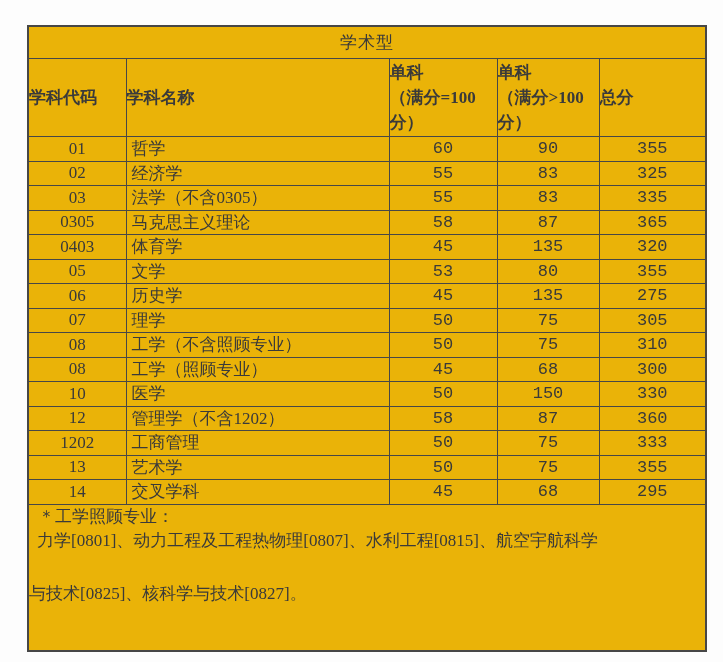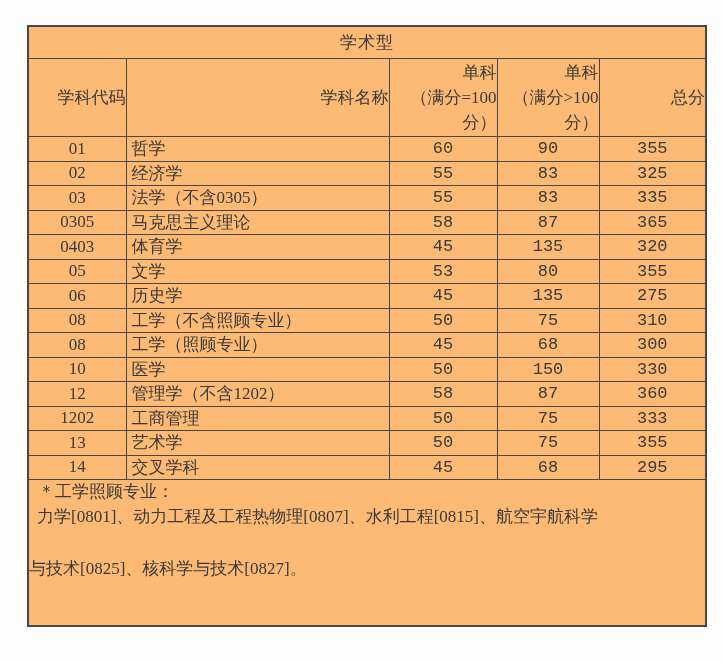--- a/index.html
+++ b/index.html
@@ -17,43 +17,43 @@
   }
   .table-wrap {
     position: absolute;
     left: 27px;
     top: 25px;
   }
   table.score-table {
     border-collapse: collapse;
     table-layout: fixed;
     width: 678px;
-    background: #fdba74;
+    background: #eab308;
     border: 2px solid #474747;
   }
   table.score-table th,
   table.score-table td {
     border: 1px solid #474747;
     font-size: 17px;
     font-weight: normal;
     color: #3a3a3a;
     padding: 0;
     overflow: hidden;
   }
   th.title-cell {
     height: 31px;
     text-align: center;
     font-weight: bold;
     letter-spacing: 1px;
   }
   thead tr.header-row th {
     height: 77px;
-    text-align: right;
+    text-align: left;
     vertical-align: middle;
-    font-weight: normal;
+    font-weight: bold;
     white-space: pre-line;
     line-height: 25px;
   }
   tbody tr.data-row {
     height: 24.5px;
   }
   tbody td.code { text-align: center; }
   tbody td.name { text-align: left; padding-left: 5px; margin-left: 20px; }
   tbody td.num  { text-align: center; font-family: Liberation Mono, monospace; }
   td.note-cell {
@@ -140,20 +140,27 @@
           <td class="num">355</td>
         </tr>
         <tr class="data-row">
           <td class="code">06</td>
           <td class="name">历史学</td>
           <td class="num">45</td>
           <td class="num">135</td>
           <td class="num">275</td>
         </tr>
         <tr class="data-row">
+          <td class="code">07</td>
+          <td class="name">理学</td>
+          <td class="num">50</td>
+          <td class="num">75</td>
+          <td class="num">305</td>
+        </tr>
+        <tr class="data-row">
           <td class="code">08</td>
           <td class="name">工学（不含照顾专业）</td>
           <td class="num">50</td>
           <td class="num">75</td>
           <td class="num">310</td>
         </tr>
         <tr class="data-row">
           <td class="code">08</td>
           <td class="name">工学（照顾专业）</td>
           <td class="num">45</td>

